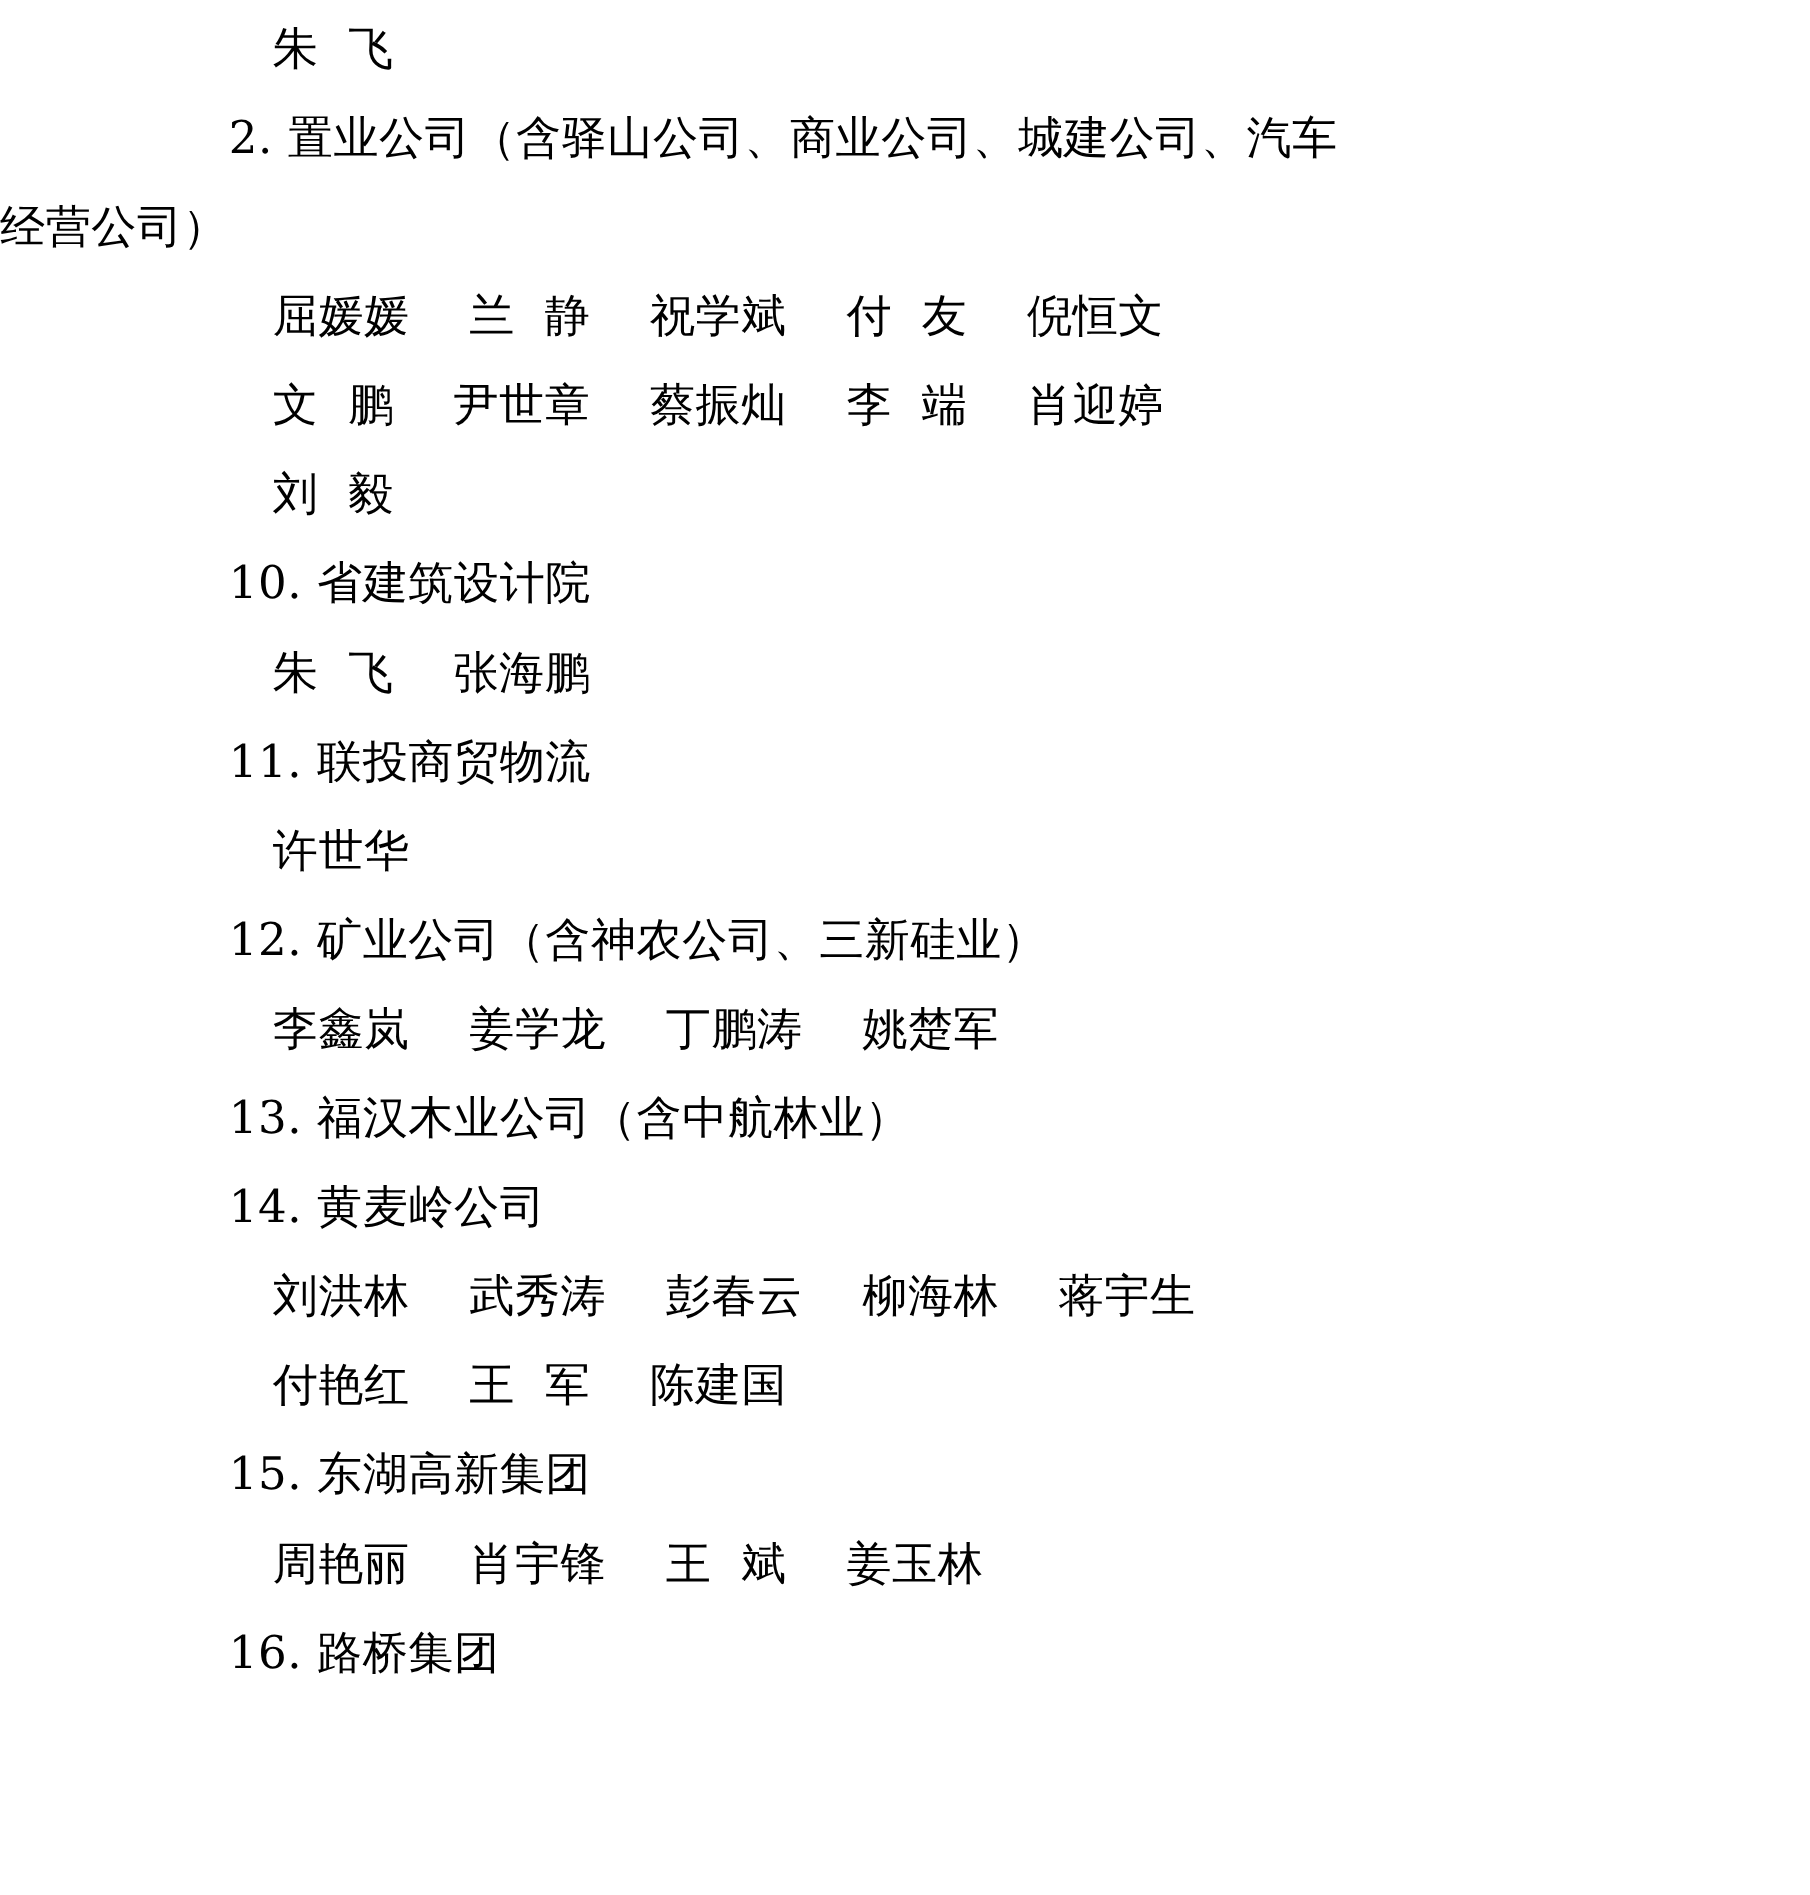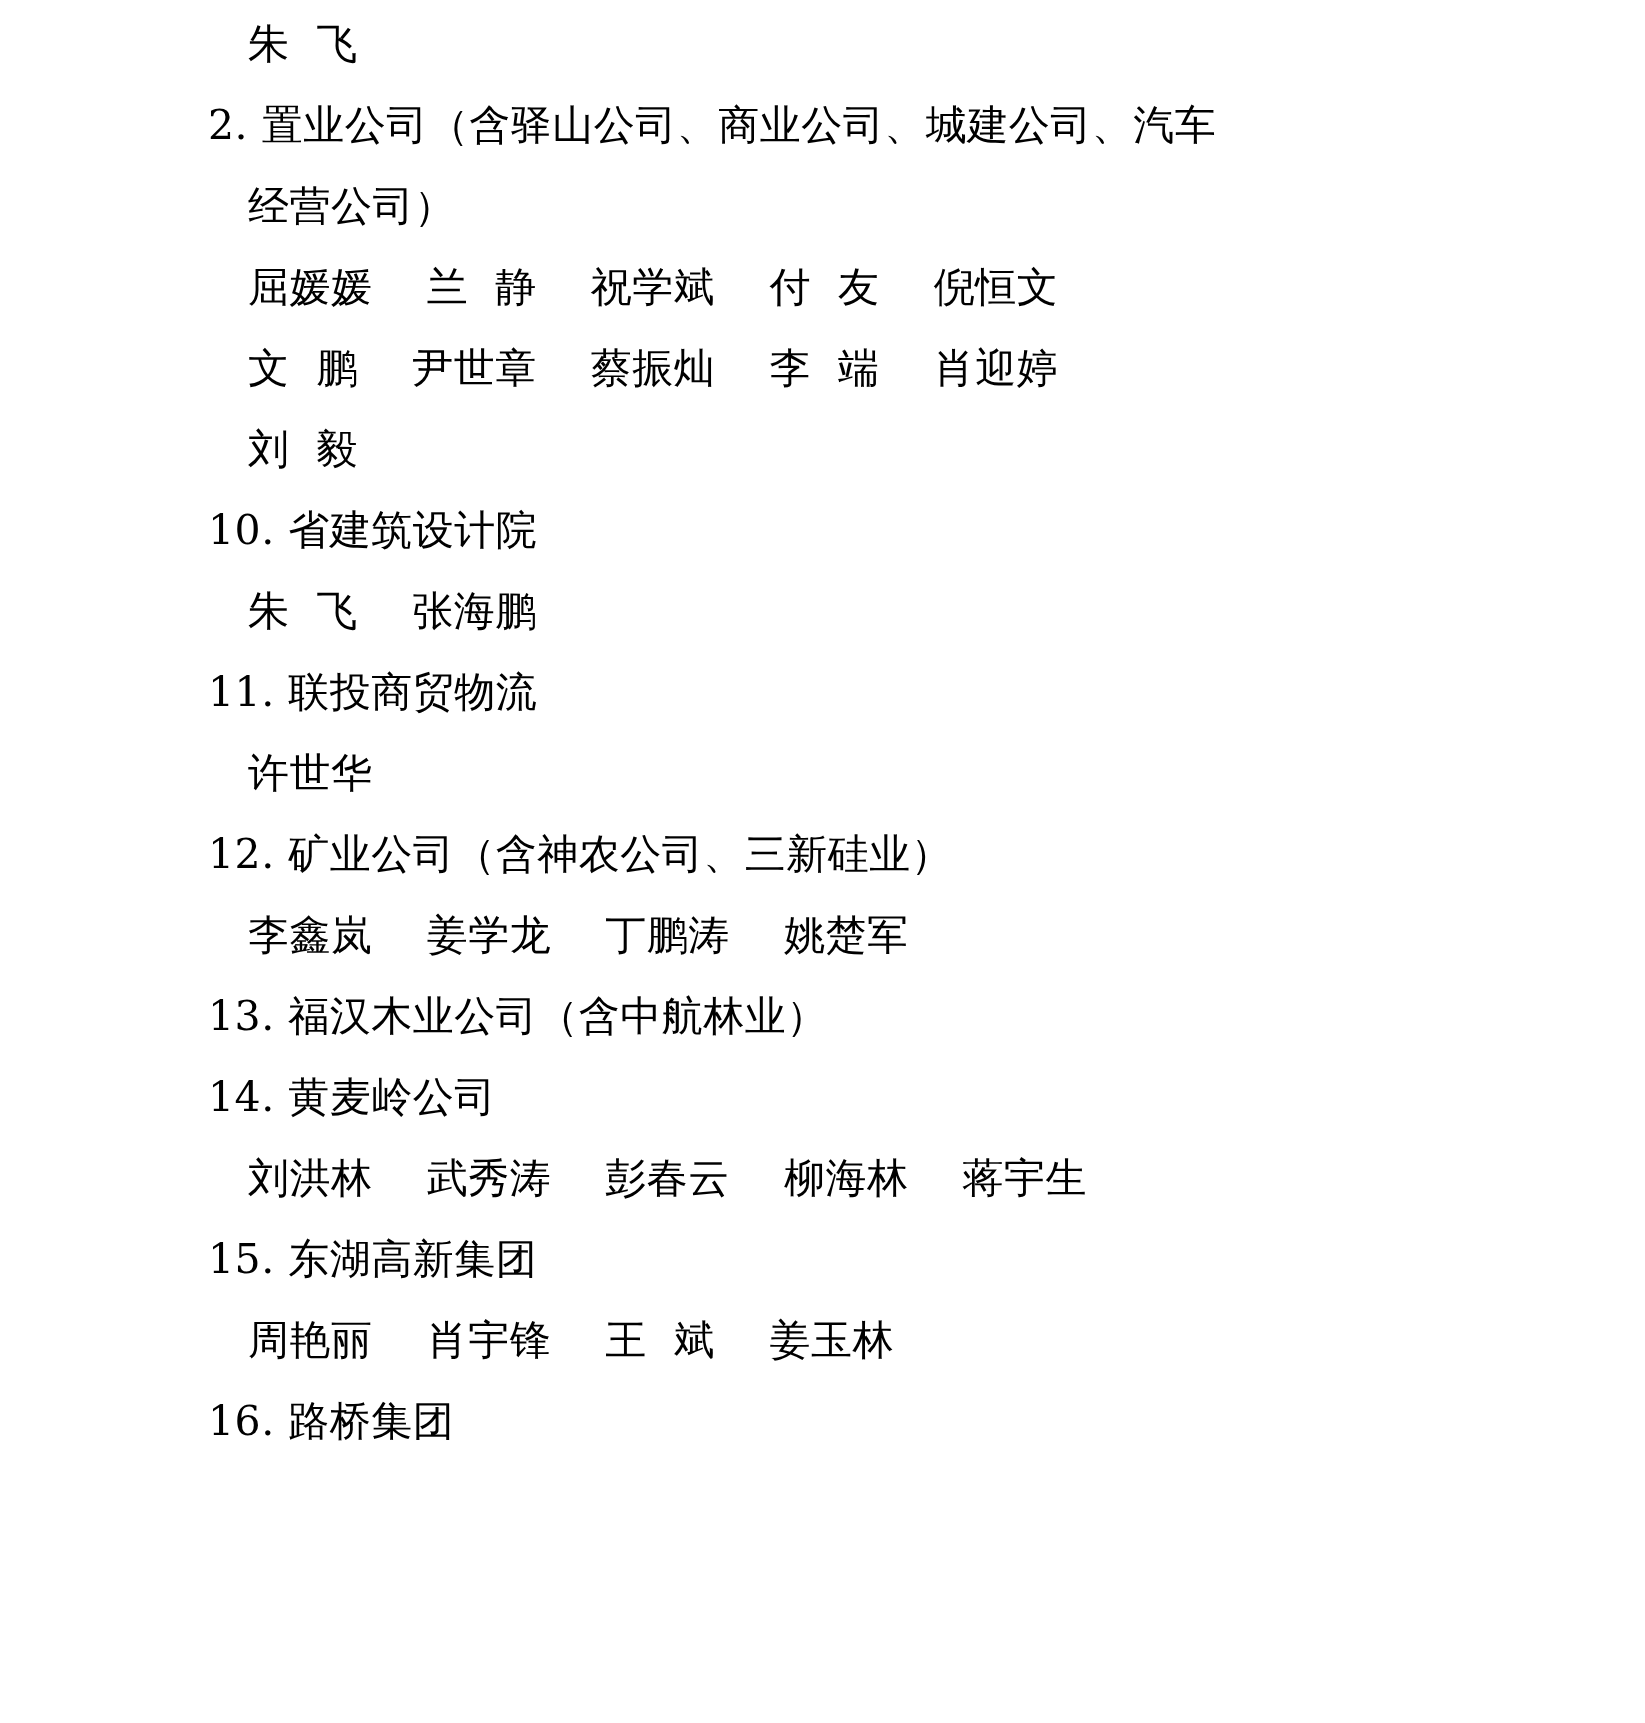--- a/index.html
+++ b/index.html
@@ -31,21 +31,20 @@
     letter-spacing: 0.5px;
   }
   
   .names {
     padding-left: 248px;
   }
   .item {
     padding-left: 208px;
   }
   .item-cont {
-    padding-left: 248px;
   }
 </style>
 </head>
 <body>
 
 <div class="page">
   <div class="doc-body" id="doc-body">
       <div class="line names">朱  飞</div>
       <div class="line item">2. 置业公司（含驿山公司、商业公司、城建公司、汽车</div>
       <div class="line item-cont">经营公司）</div>
@@ -54,17 +53,18 @@
       <div class="line names">刘  毅</div>
       <div class="line item">10. 省建筑设计院</div>
       <div class="line names">朱  飞    张海鹏</div>
       <div class="line item">11. 联投商贸物流</div>
       <div class="line names">许世华</div>
       <div class="line item">12. 矿业公司（含神农公司、三新硅业）</div>
       <div class="line names">李鑫岚    姜学龙    丁鹏涛    姚楚军</div>
       <div class="line item">13. 福汉木业公司（含中航林业）</div>
       <div class="line item">14. 黄麦岭公司</div>
       <div class="line names">刘洪林    武秀涛    彭春云    柳海林    蒋宇生</div>
+      <div class="line names">付艳红    王  军    陈建国</div>
       <div class="line item">15. 东湖高新集团</div>
       <div class="line names">周艳丽    肖宇锋    王  斌    姜玉林</div>
       <div class="line item">16. 路桥集团</div>
     </div>
 </div>
 
 </body></html>

